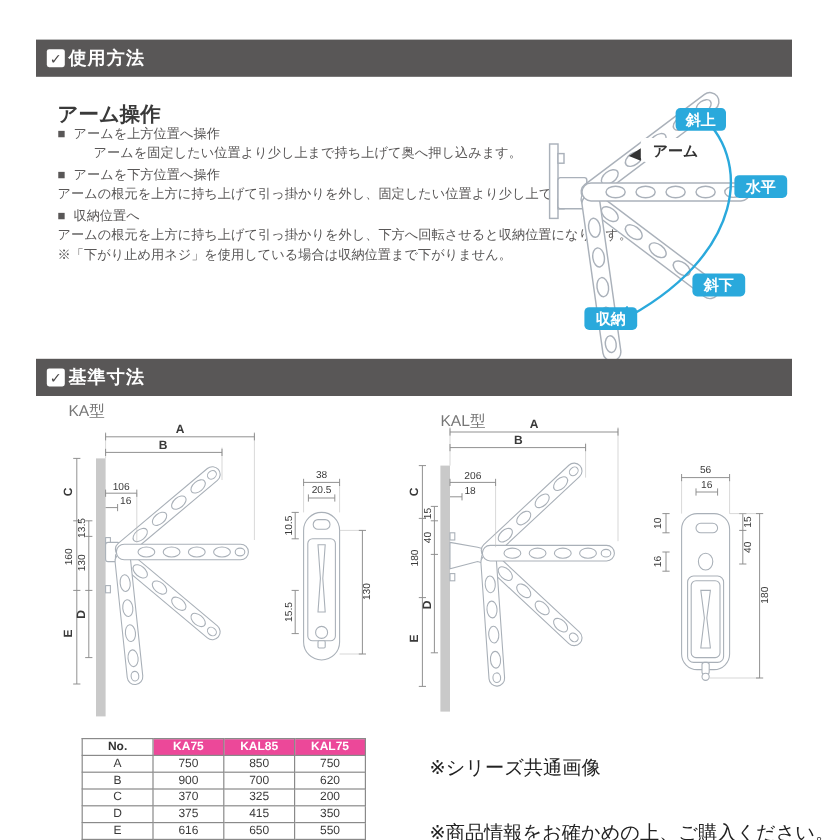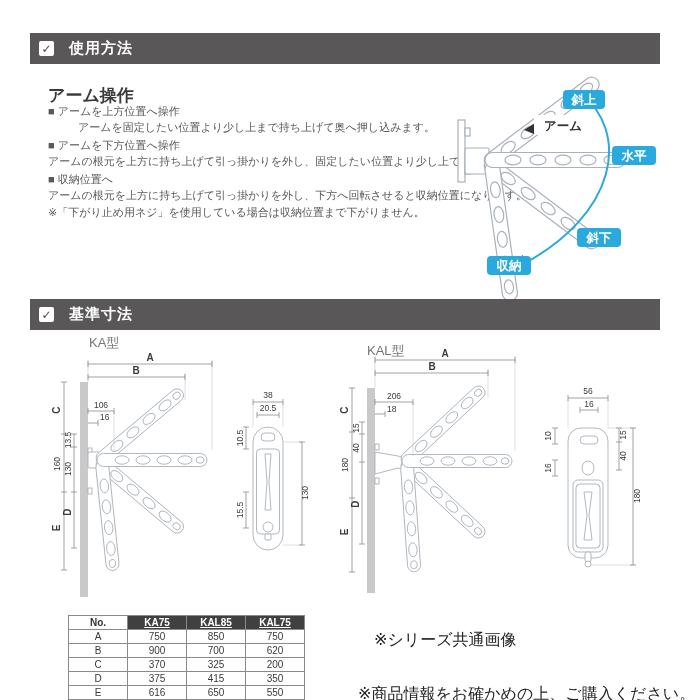--- a/index.html
+++ b/index.html
@@ -3,30 +3,30 @@
 <meta charset="utf-8">
 <style>
   html,body{margin:0;padding:0;background:#fff;}
   .page{position:relative;width:700px;height:700px;background:#ffffff;overflow:hidden;
         font-family:"Liberation Sans","DejaVu Sans",sans-serif;color:#333;}
   .section-header{position:absolute;left:30px;width:630px;height:31px;background:#595757;
         display:flex;align-items:center;}
   .checkbox{width:15px;height:15px;background:#fff;border-radius:2px;margin-left:9px;
         display:flex;align-items:center;justify-content:center;}
   .checkmark{font-size:12px;font-weight:bold;color:#4a4848;line-height:1;}
-  .section-title{color:#fff;font-size:15px;font-weight:bold;margin-left:15px;letter-spacing:1px;}
+  .section-title{color:#fff;font-size:15px;font-weight:bold;margin-left:3px;letter-spacing:1px;}
   .subtitle{position:absolute;left:48px;top:84px;font-size:17px;font-weight:bold;color:#3a3a3a;}
-  .iline{position:absolute;left:48px;font-size:11px;color:#595757;white-space:nowrap;}
+  .iline{position:absolute;left:48px;font-size:11px;color:#595757;white-space:nowrap;font-family:Liberation Mono, monospace;}
   .model-label{position:absolute;font-size:13px;color:#767676;}
   .footnote{position:absolute;left:358px;font-size:16px;color:#222;white-space:nowrap;}
   .dim-table{position:absolute;left:68px;top:615px;border-collapse:collapse;font-size:10px;}
   .dim-table td,.dim-table th{border:1px solid #8a8a8a;text-align:center;padding:0 4px;height:13px;line-height:13px;}
   .dim-table th{font-weight:bold;}
   .dim-table .no-col{width:22px;background:#fff;color:#333;margin-left:44px;}
-  .dim-table .hd{width:50px;background:#404040;color:#fff;text-decoration:underline;}
+  .dim-table .hd{width:50px;background:#ec4899;color:#fff;}
   .dim-table td{color:#3a3a3a;background:#fff;width:50px;}
   svg{position:absolute;overflow:visible;}
   .part{fill:#fff;stroke:#aab1ba;stroke-width:1.2;}
   .partf{fill:#fff;stroke:#a9b0b8;stroke-width:0.9;}
   .wall{fill:#c9c9c9;stroke:none;}
   .dimline{stroke:#8c8c8c;stroke-width:0.8;fill:none;}
   .ext{stroke:#bdbdbd;stroke-width:0.5;fill:none;}
   .dt{font-size:8.5px;fill:#3a3a3a;}
   .dtl{font-size:10px;font-weight:bold;fill:#3a3a3a;}
   .badge-text{font-size:12.5px;font-weight:bold;fill:#ffffff;}
@@ -110,21 +110,21 @@
     </g>
   </svg>
 
   <div class="section-header" style="top:299px;">
     <span class="checkbox">
       <span class="checkmark">✓</span>
     </span>
     <span class="section-title">基準寸法</span>
   </div>
 
-  <div class="model-label" style="left:57px;top:334px;margin-left:32px;">KA型</div>
+  <div class="model-label" style="left:57px;top:334px;">KA型</div>
   <div class="model-label" style="left:367px;top:342px;">KAL型</div>
 
   <svg style="left:52px;top:352px;" width="190" height="250" viewBox="0 0 190 250">
     <defs>
       <g id="ka-arm">
         <rect x="-3" y="-6.5" width="110" height="13" rx="6.5"></rect>
         <ellipse cx="22" cy="0" rx="7" ry="4.2"></ellipse>
           <ellipse cx="43" cy="0" rx="7" ry="4.2"></ellipse>
         <ellipse cx="64" cy="0" rx="7" ry="4.2"></ellipse>
           <ellipse cx="85" cy="0" rx="7" ry="4.2"></ellipse>
@@ -336,16 +336,16 @@
     </tr>
     <tr>
       <td>E</td>
       <td>616</td>
       <td>650</td>
       <td>550</td>
     </tr>
   </tbody>
     </table>
 
-  <div class="footnote" style="top:630px;margin-left:16px;">※シリーズ共通画像</div>
+  <div class="footnote" style="top:630px;">※シリーズ共通画像</div>
   <div class="footnote" style="top:660px;margin-top:24px;">※商品情報をお確かめの上、ご購入ください。</div>
 
 </div>
 
 </body></html>

